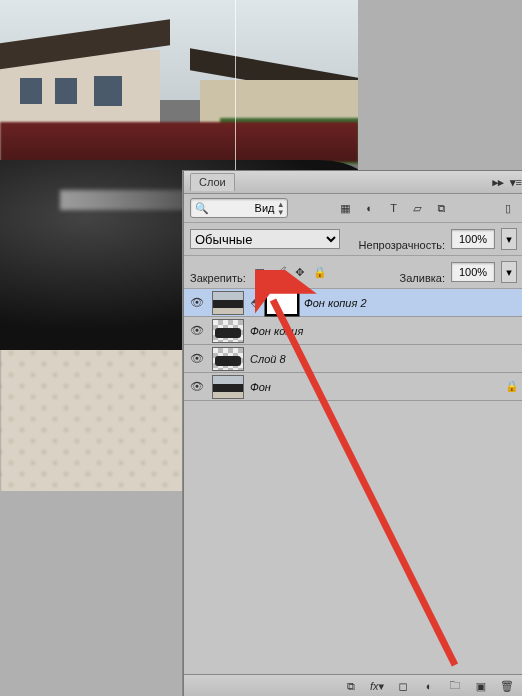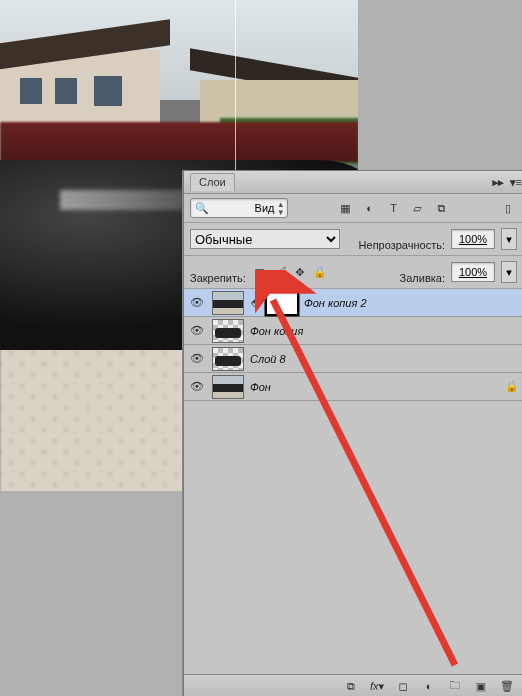--- a/index.html
+++ b/index.html
@@ -126,21 +126,20 @@
     font-size:13px;
   }
   .label { color:#222;margin-top:12px; }
   .pct-box {
     width:42px; height:18px;
     background:#efefef;
     border:1px solid #888;
     text-align:center;
     line-height:18px;
     box-shadow: inset 0 1px 2px rgba(0,0,0,0.2);
-    text-decoration: underline;
   }
   .dropdown-toggle {
     width:14px; height:20px;
     border:1px solid #888;
     background:#d6d6d6;
     display:flex; align-items:center; justify-content:center;
   }
   .lock-icons { display:flex; gap:4px; align-items:center; }
   .lock-icons .ic {
     width:16px; height:16px;

